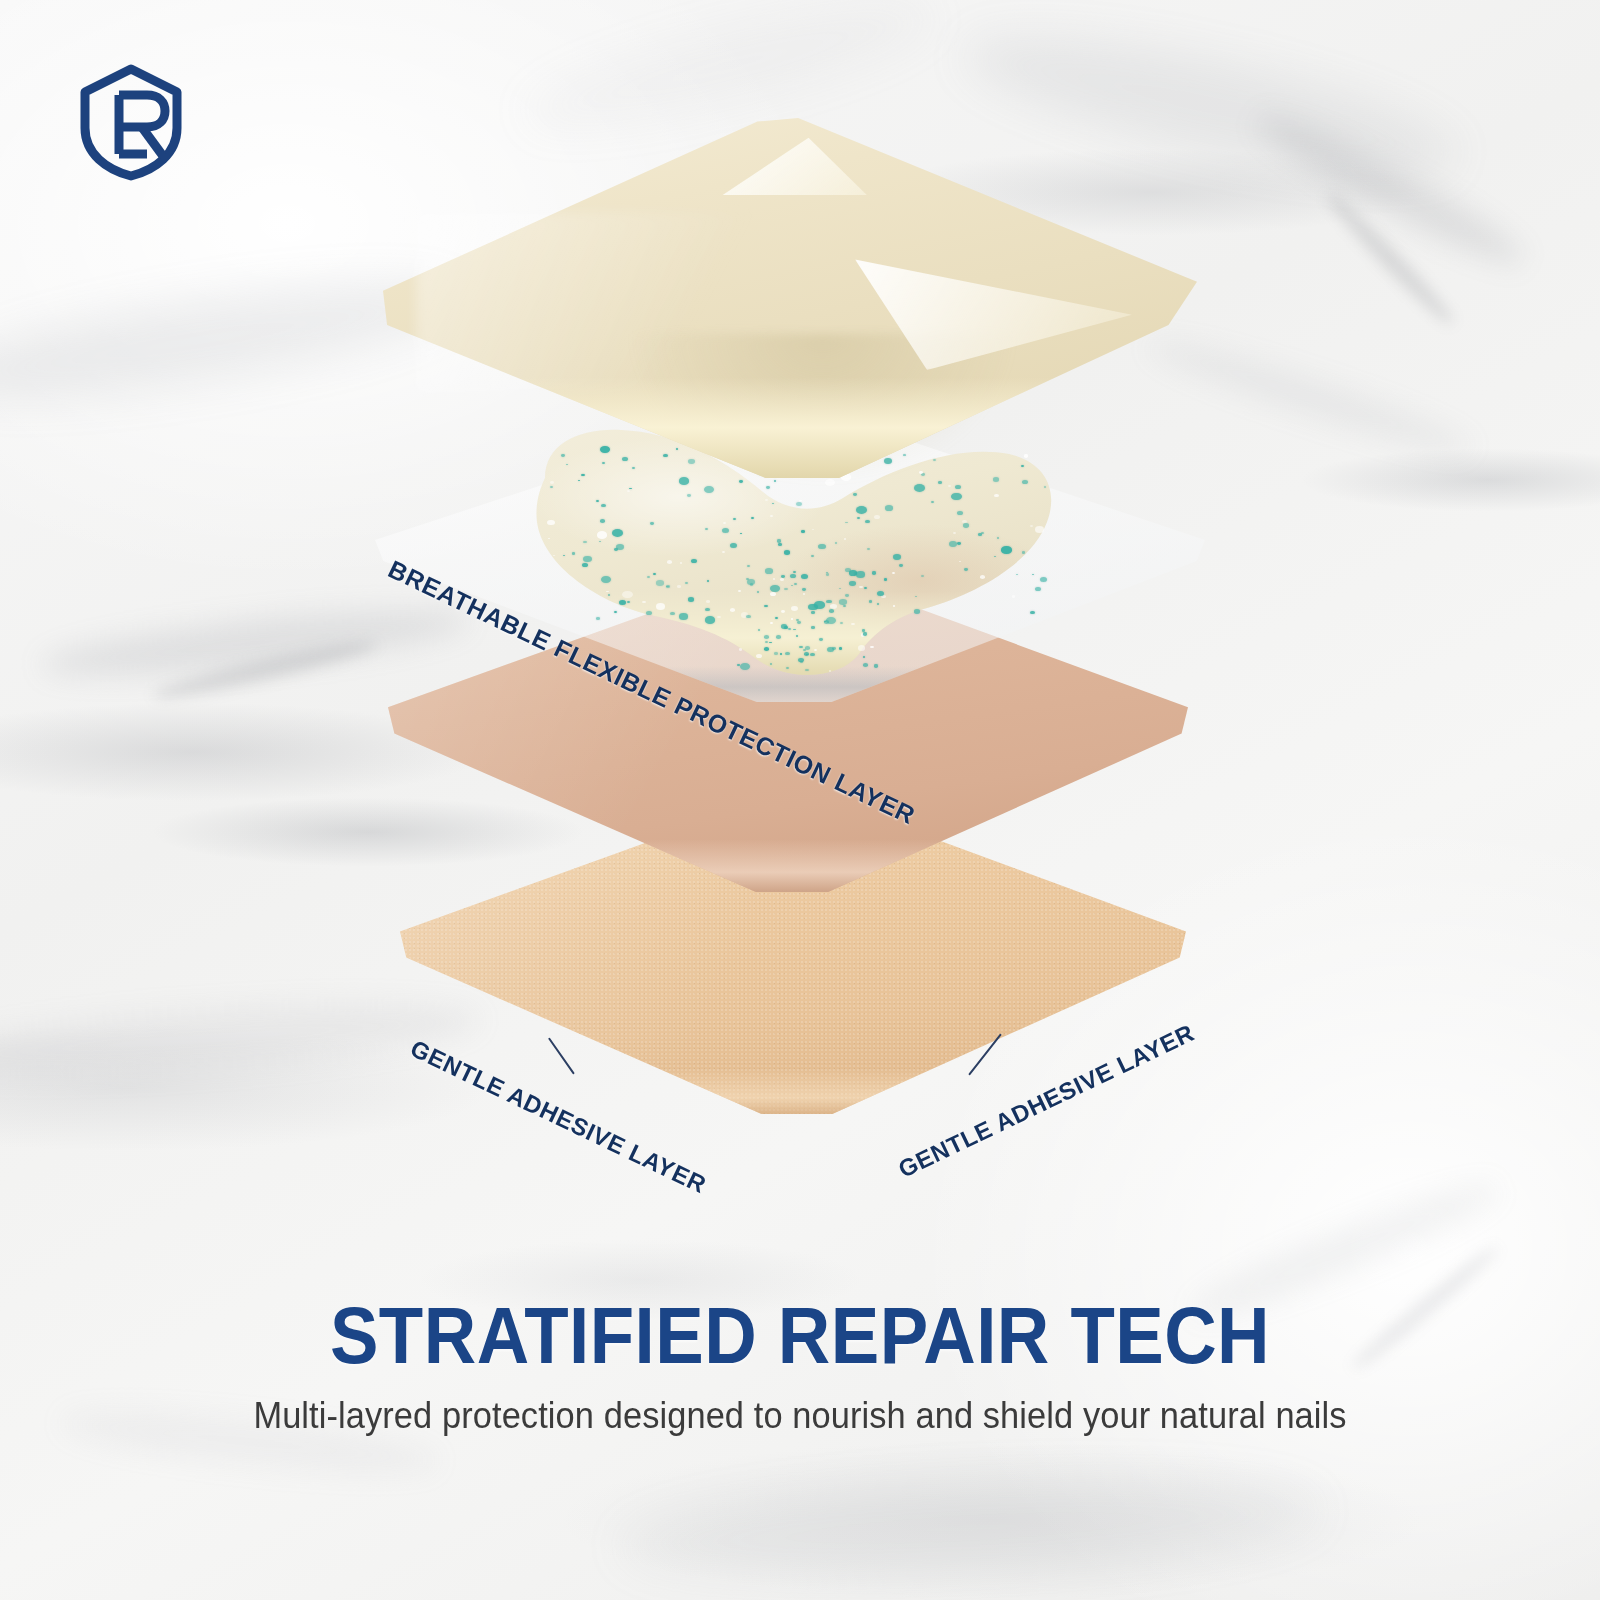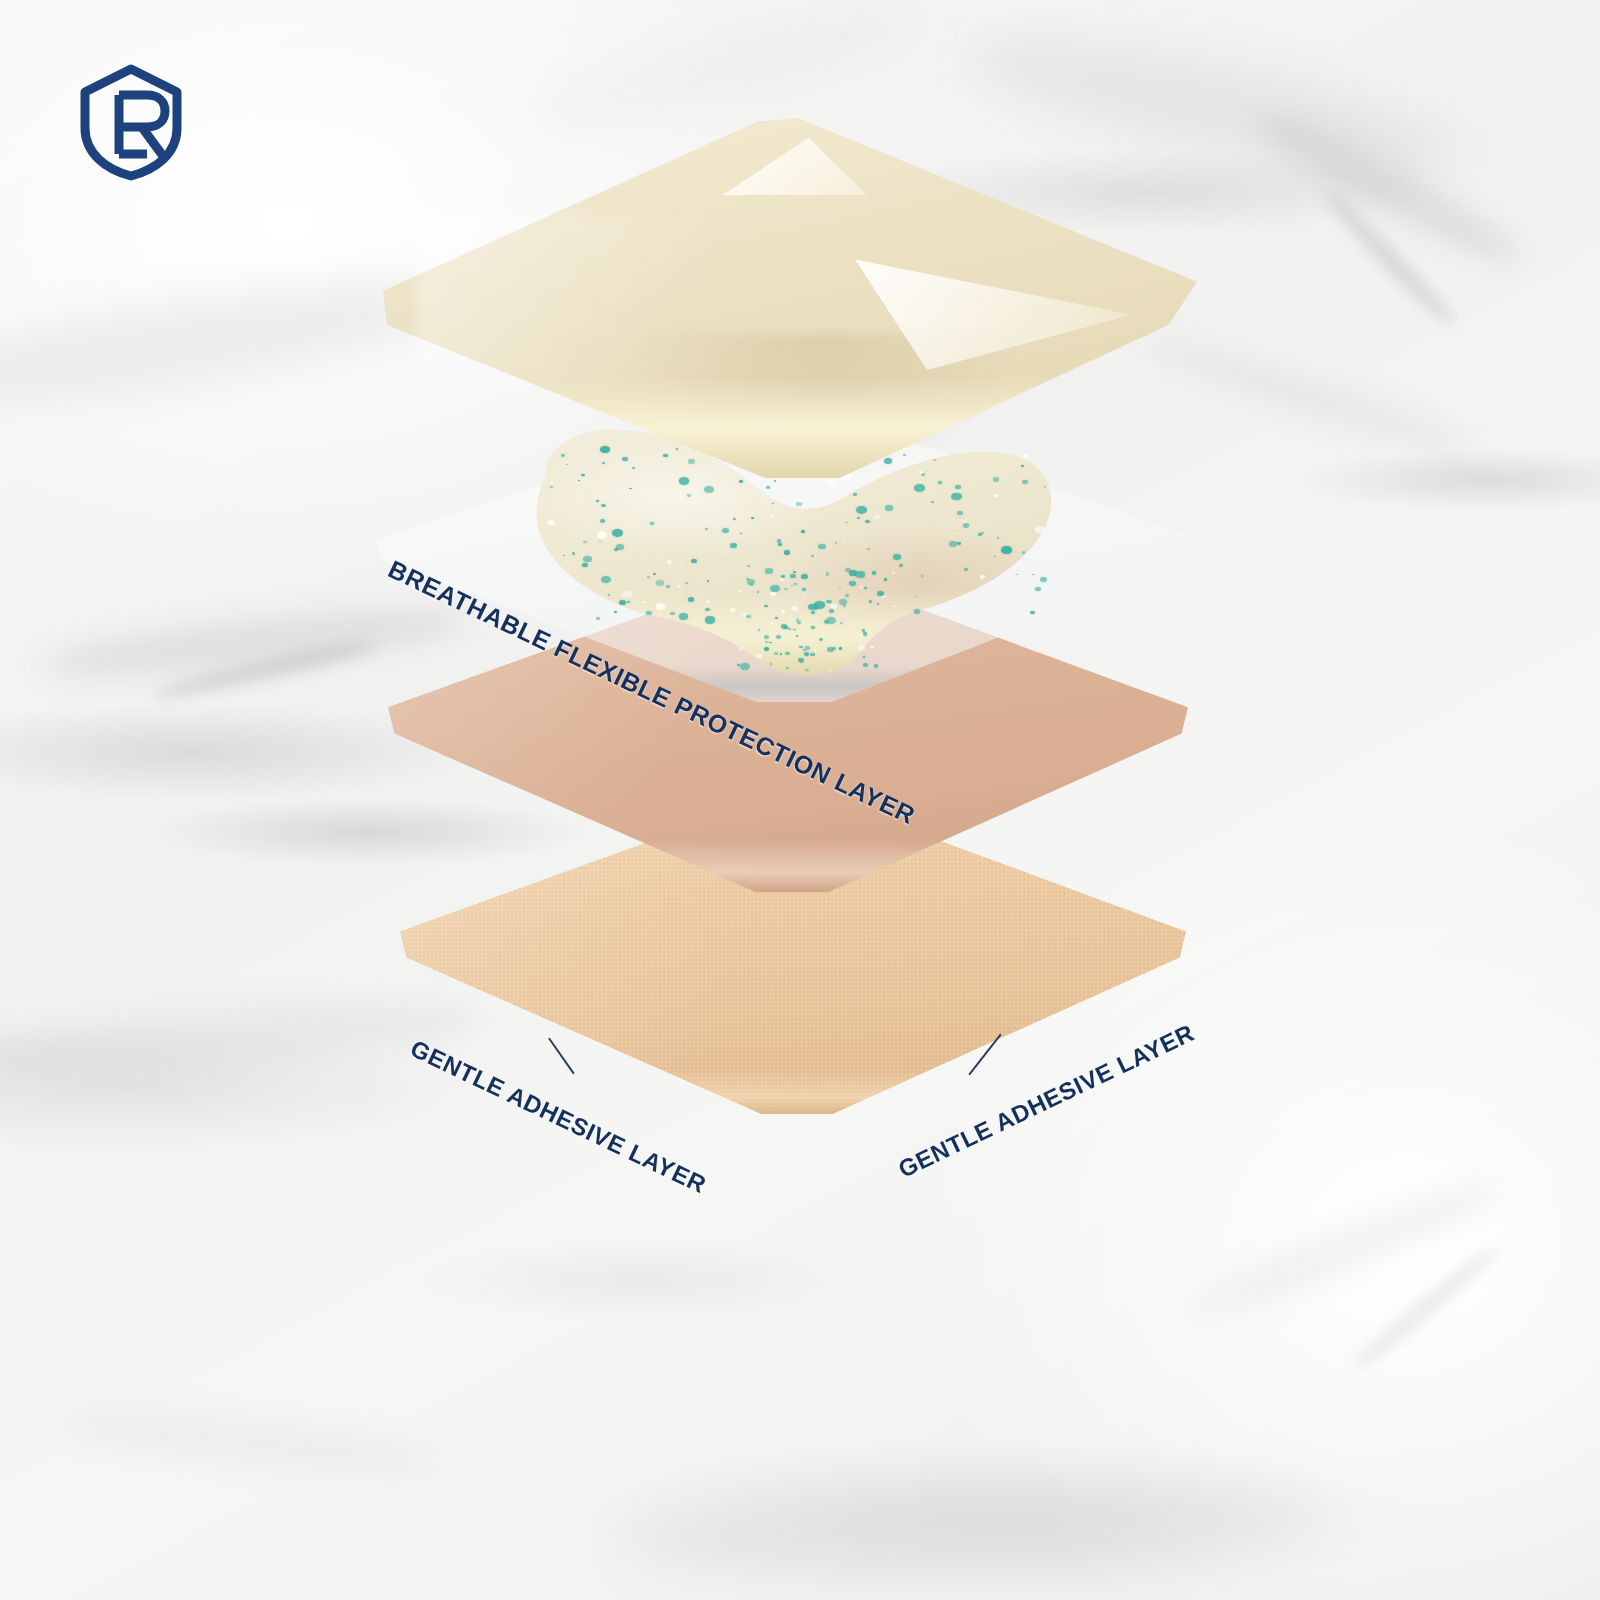--- a/index.html
+++ b/index.html
@@ -545,14 +545,18 @@
   </div>
 
   <div class="callout" id="lbl-protection">BREATHABLE FLEXIBLE PROTECTION LAYER</div>
 
   <div class="leader" id="leader-left"></div>
   <div class="callout" id="lbl-adh-left">GENTLE ADHESIVE LAYER</div>
 
   <div class="leader" id="leader-right"></div>
   <div class="callout" id="lbl-adh-right">GENTLE ADHESIVE LAYER</div>
 
+  <div id="footer">
+    <h1 id="headline">STRATIFIED REPAIR TECH</h1>
+    <p id="subtitle">Multi-layred protection designed to nourish and shield your natural nails</p>
+  </div>
 
 </div>
 
 </body></html>

